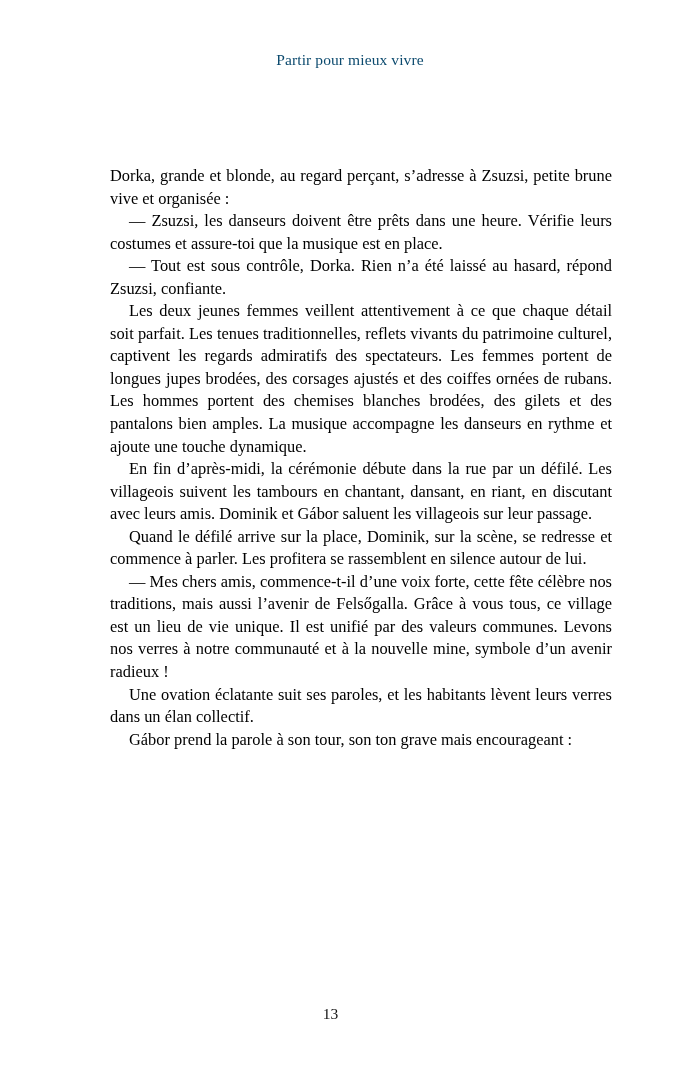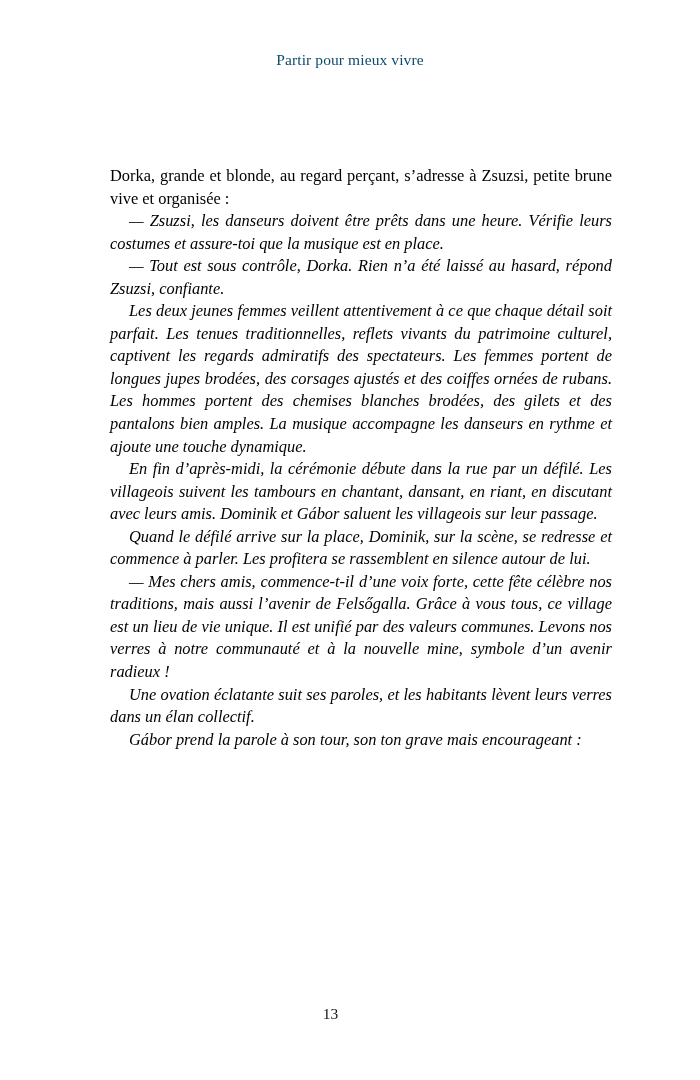--- a/index.html
+++ b/index.html
@@ -53,21 +53,20 @@
     line-height: 22.55px;
     text-align: justify;
     text-justify: inter-word;
     color: #000000;
     hyphens: none;
     -webkit-hyphens: none;
   }
 
   .para.indent {
     text-indent: 19px;
-    font-style: italic;
   }
 
   .para.noindent {
     text-indent: 0;
   }
 
   
   .folio {
     position: absolute;
     top: 1004px;

